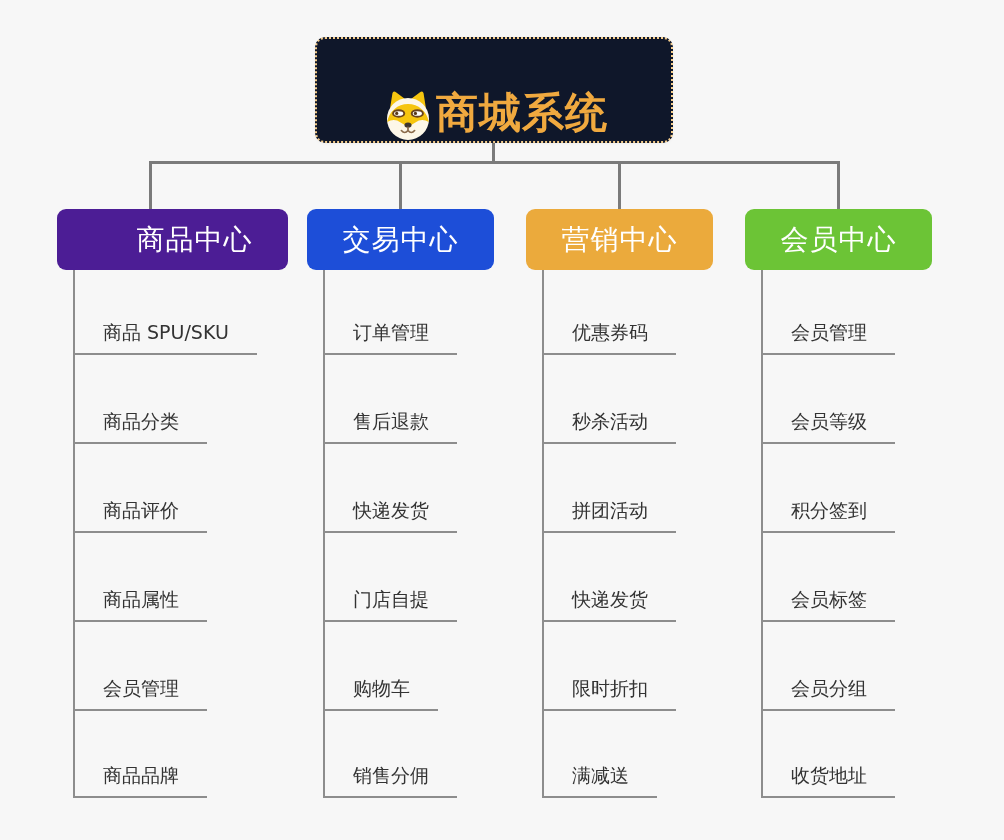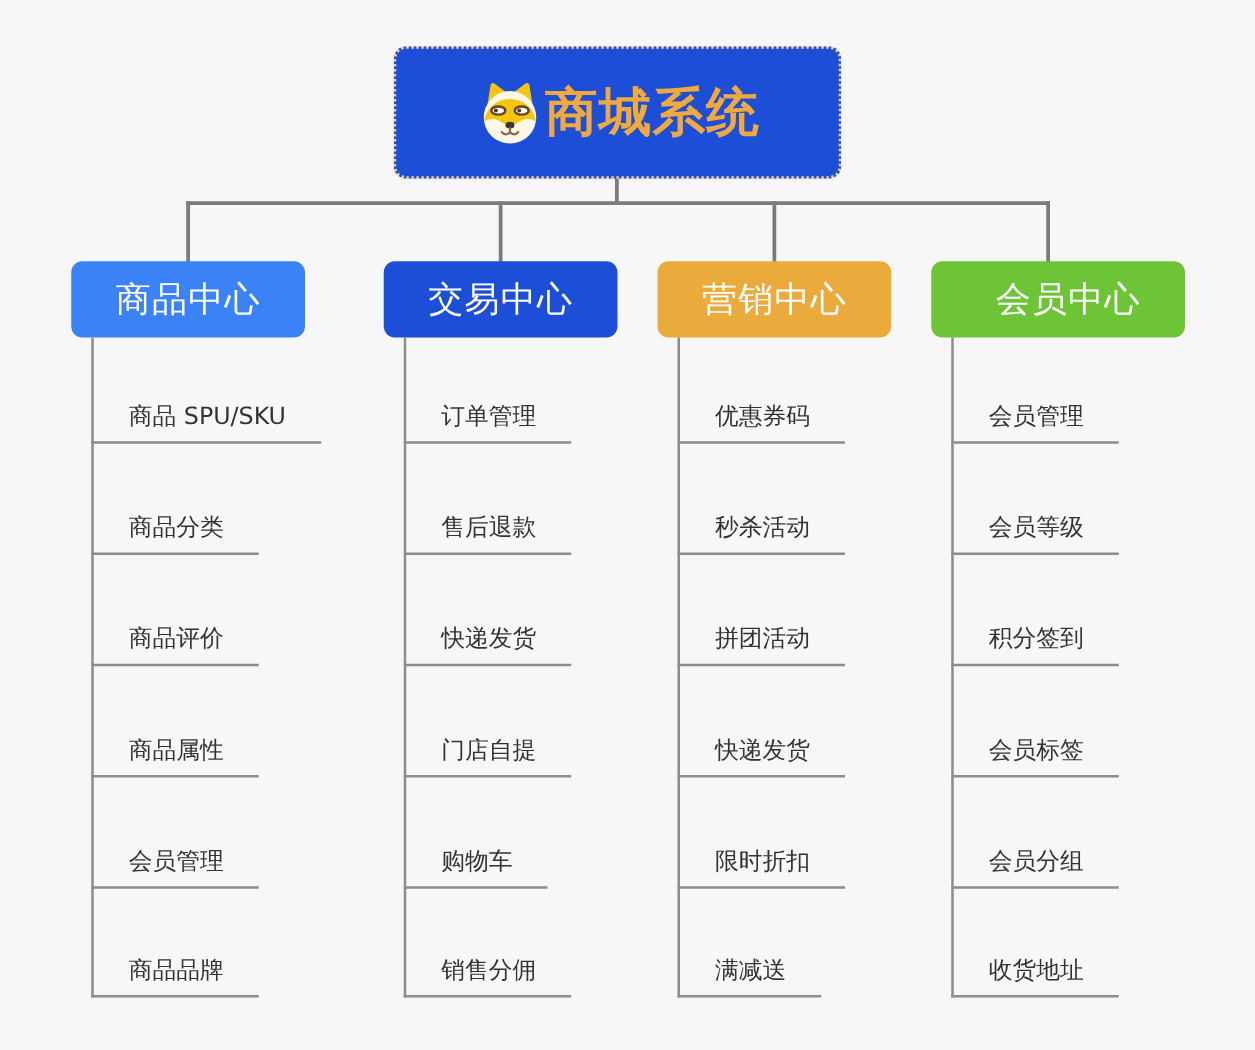--- a/index.html
+++ b/index.html
@@ -11,23 +11,23 @@
   
   .connector { position:absolute; background:#7b7b7b; }
   .stem  { left:492px; top:142px; width:3px; height:22px; }
   .bus   { left:149px; top:161px; width:691px; height:3px; }
   .drop  { top:161px; width:3px; height:49px; }
   .drop-0{ left:149px; } .drop-1{ left:399px; } .drop-2{ left:618px; } .drop-3{ left:837px; }
 
   
   .root-node {
     position:absolute; left:315px; top:37px; width:358px; height:106px;
-    box-sizing:border-box; background:#1d4ed8;
+    box-sizing:border-box; background:#0f172a;
     border:2px dotted #f5cd8c; border-radius:10px;
-    display:flex; align-items:center; justify-content:center; 
+    display:flex; align-items:flex-end; justify-content:center; 
     box-shadow:0 1px 3px rgba(0,0,0,0.04);
   }
   .root-title { font-size:42px; font-weight:bold; letter-spacing:1px; }
 
   
   .branch { position:absolute; top:209px; width:250px; height:600px; }
   .branch-0 { left:57px; } .branch-1 { left:307px; } .branch-2 { left:526px; } .branch-3 { left:745px; }
   .branch-header {
     position:absolute; left:0; top:0; width:187px; height:61px;
     border-radius:9px; color:#ffffff; font-size:28px;
@@ -74,21 +74,21 @@
         <circle cx="21.5" cy="31" r="2.1" fill="#5a3a1a"></circle>
         <circle cx="45.5" cy="31" r="2.1" fill="#5a3a1a"></circle>
         <ellipse cx="36" cy="46" rx="4.6" ry="3.4" fill="#3f3630"></ellipse>
         <path d="M36 49 L36 53 M27.5 53 Q31.7 58 36 53 Q40.3 58 44.5 53" stroke="#8a6a4a" stroke-width="2.2" fill="none" stroke-linecap="round"></path>
       </svg>
     </span>
     <span class="root-title" style="color: rgb(240, 169, 63);">商城系统</span>
   </div>
 
   <div class="branch branch-0">
-    <div class="branch-header" style="background-color: #3b82f6;">商品中心</div>
+    <div class="branch-header" style="background-color: #4c1d95; padding-left: 44px;">商品中心</div>
     <div class="trunk"></div>
     <div class="item item-0">商品 SPU/SKU</div>
     <div class="item item-1">商品分类</div>
     <div class="item item-2">商品评价</div>
     <div class="item item-3">商品属性</div>
     <div class="item item-4">会员管理</div>
     <div class="item item-5">商品品牌</div>
   </div>
 
   <div class="branch branch-1">
@@ -107,21 +107,21 @@
     <div class="trunk"></div>
     <div class="item item-0">优惠券码</div>
     <div class="item item-1">秒杀活动</div>
     <div class="item item-2">拼团活动</div>
     <div class="item item-3">快递发货</div>
     <div class="item item-4">限时折扣</div>
     <div class="item item-5">满减送</div>
   </div>
 
   <div class="branch branch-3">
-    <div class="branch-header" style="background-color: rgb(108, 196, 54); padding-left: 16px;">会员中心</div>
+    <div class="branch-header" style="background-color: rgb(108, 196, 54);">会员中心</div>
     <div class="trunk"></div>
     <div class="item item-0">会员管理</div>
     <div class="item item-1">会员等级</div>
     <div class="item item-2">积分签到</div>
     <div class="item item-3">会员标签</div>
     <div class="item item-4">会员分组</div>
     <div class="item item-5">收货地址</div>
   </div>
 
 </div>

